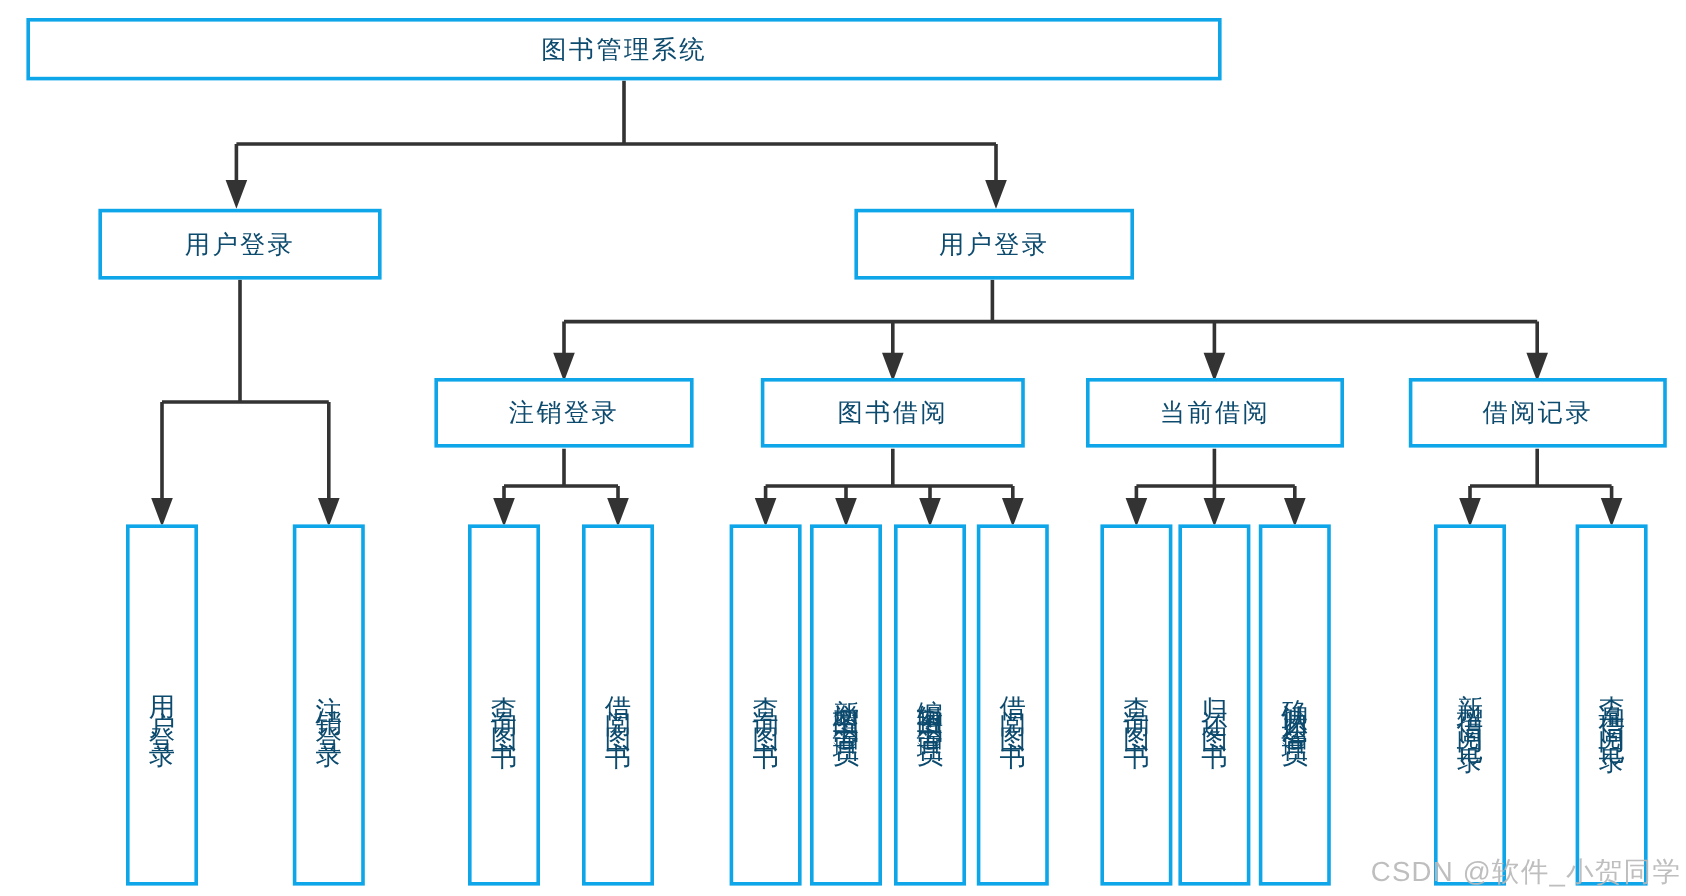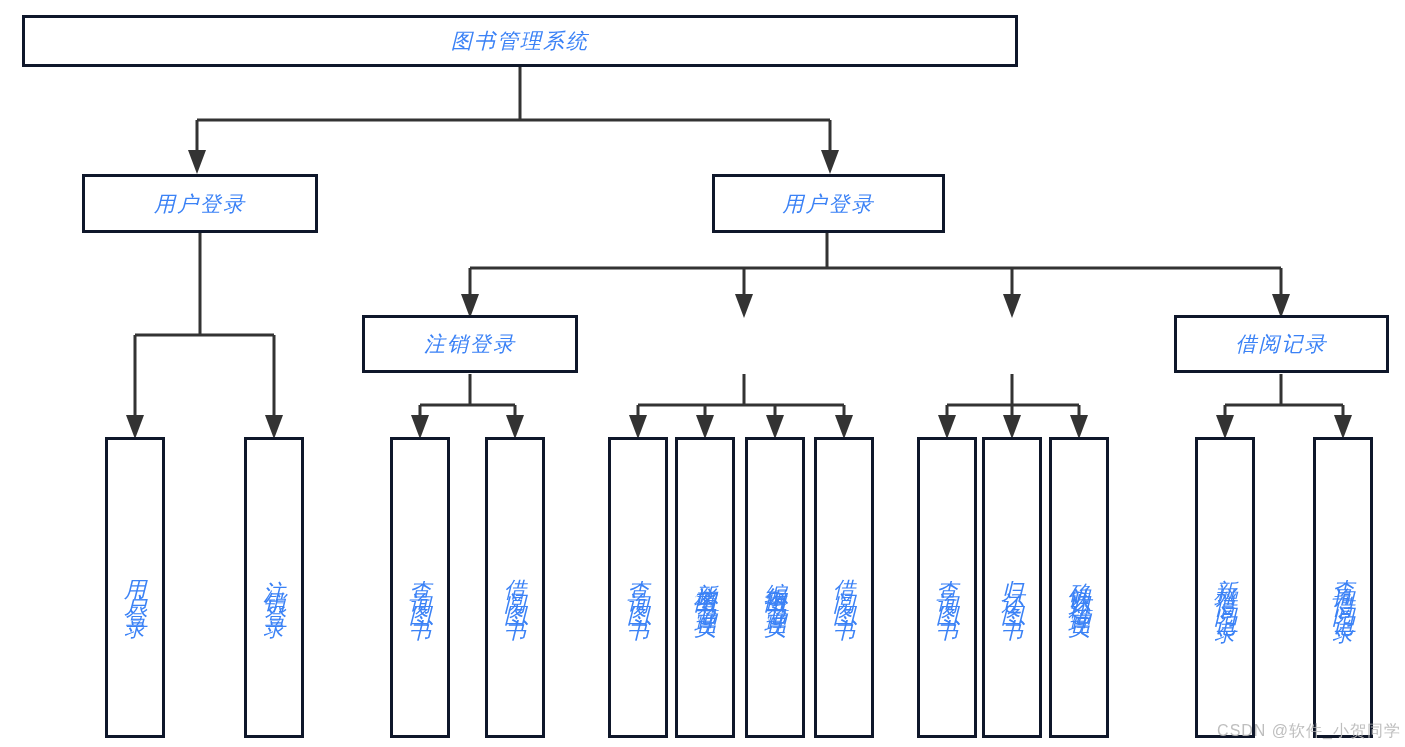--- a/index.html
+++ b/index.html
@@ -8,47 +8,46 @@
     width:1405px;height:747px;
     background:#ffffff;
     font-family:"Liberation Sans","DejaVu Sans",sans-serif;
     overflow:hidden;
   }
   #connectors{position:absolute;left:0;top:0;z-index:0;}
   .node{
     position:absolute;
     box-sizing:border-box;
     background:#ffffff;
-    border:3px solid #0f172a;
+    border:3px solid #0ea5e9;
     display:flex;
     align-items:center;
     justify-content:center;
-    color:#3b82f6;
+    color:#0c4a6e;
     z-index:1;
-    font-style:italic;
   }
   .node .hlabel{
     font-size:21px;
     letter-spacing:2px;
     white-space:nowrap;
   }
   .leaf{width:60px;height:301px;top:437px;}
   .leaf .vlabel{
     writing-mode:vertical-rl;
     text-orientation:mixed;
     font-size:22px;
     letter-spacing:13px;
     white-space:nowrap;
   }
   .leaf.med .vlabel{letter-spacing:9px;}
   .leaf.long .vlabel{letter-spacing:5px;}
   #watermark{
     position:absolute;
     right:4px;bottom:5px;
-    font-size:16px;
+    font-size:23px;
     color:rgba(185,185,185,0.92);
     letter-spacing:1px;
     z-index:2;
     white-space:nowrap;
   }
 </style>
 </head>
 <body>
 
 <div id="stage">
@@ -100,20 +99,26 @@
   <div class="node" style="left:82px;top:174px;width:236px;height:59px">
     <span class="hlabel">用户登录</span>
   </div>
   <div class="node" style="left:712px;top:174px;width:233px;height:59px">
     <span class="hlabel">用户登录</span>
   </div>
 
   <div class="node" style="left:362px;top:315px;width:216px;height:58px">
     <span class="hlabel">注销登录</span>
   </div>
+  <div class="node" style="left:634px;top:315px;width:220px;height:58px">
+    <span class="hlabel">图书借阅</span>
+  </div>
+  <div class="node" style="left:905px;top:315px;width:215px;height:58px">
+    <span class="hlabel">当前借阅</span>
+  </div>
   <div class="node" style="left:1174px;top:315px;width:215px;height:58px">
     <span class="hlabel">借阅记录</span>
   </div>
 
   <div class="node leaf" style="left:105px">
     <span class="vlabel">用户登录</span>
   </div>
   <div class="node leaf" style="left:244px">
     <span class="vlabel">注销登录</span>
   </div>

